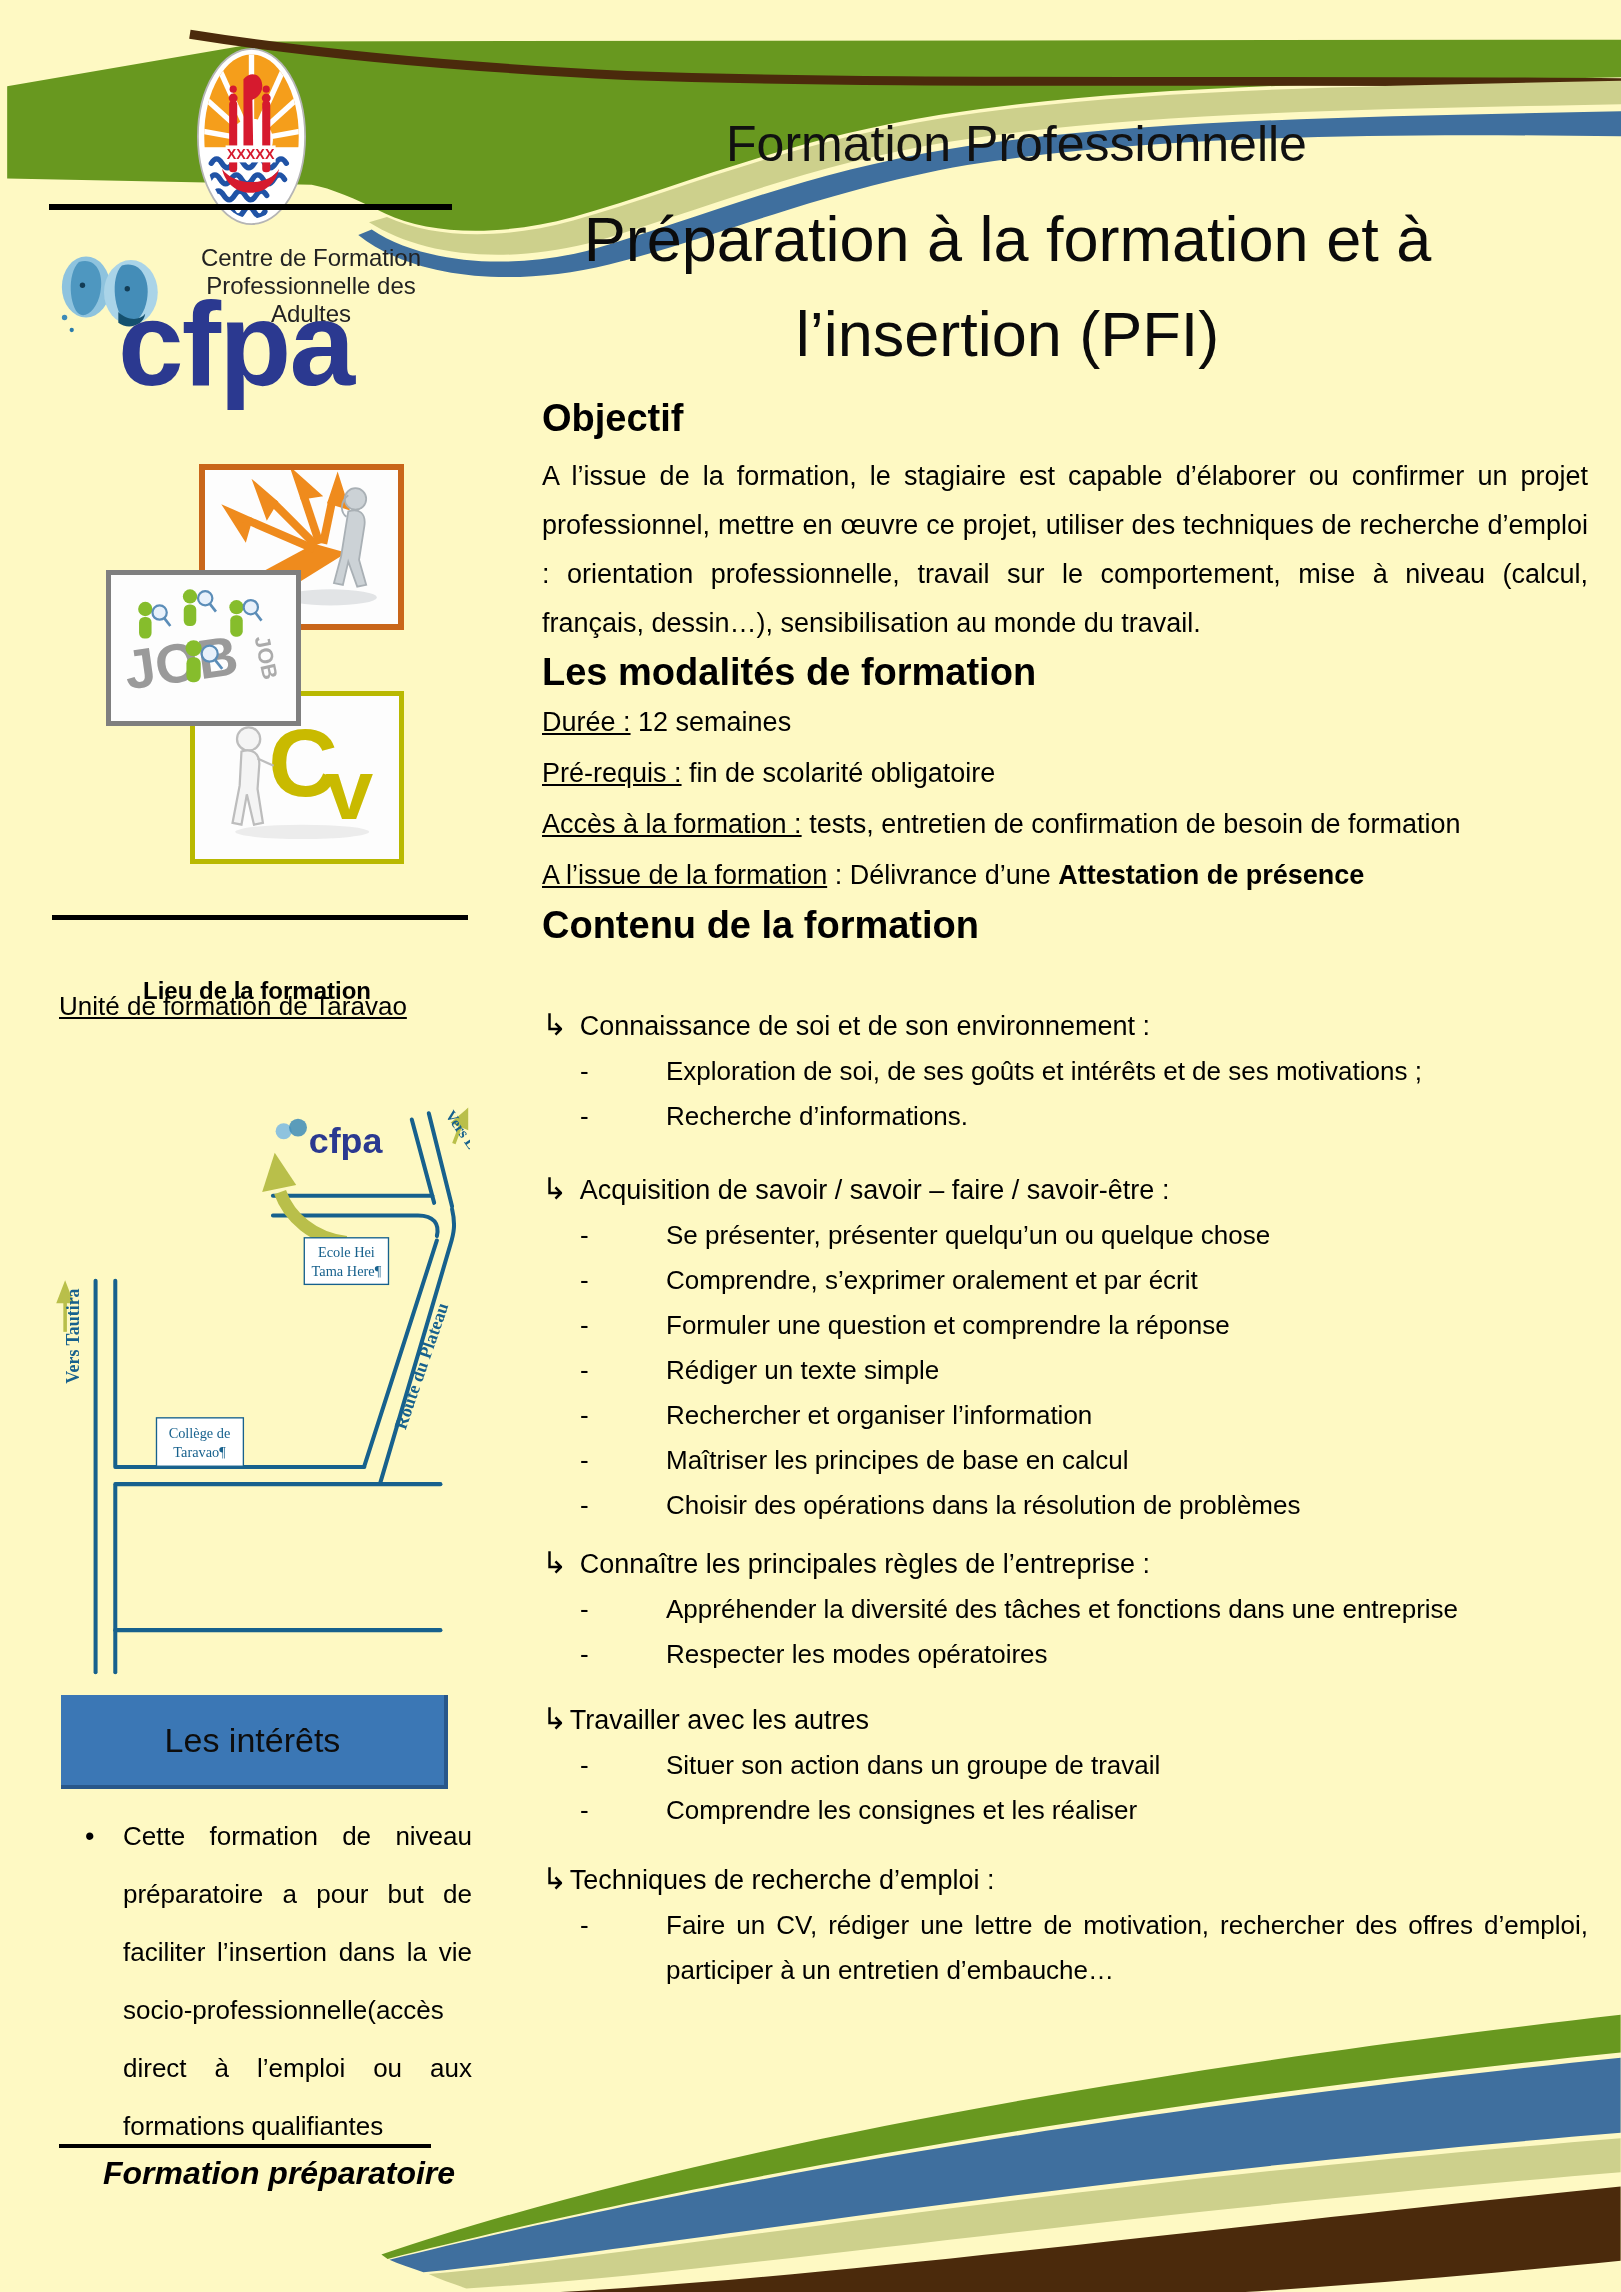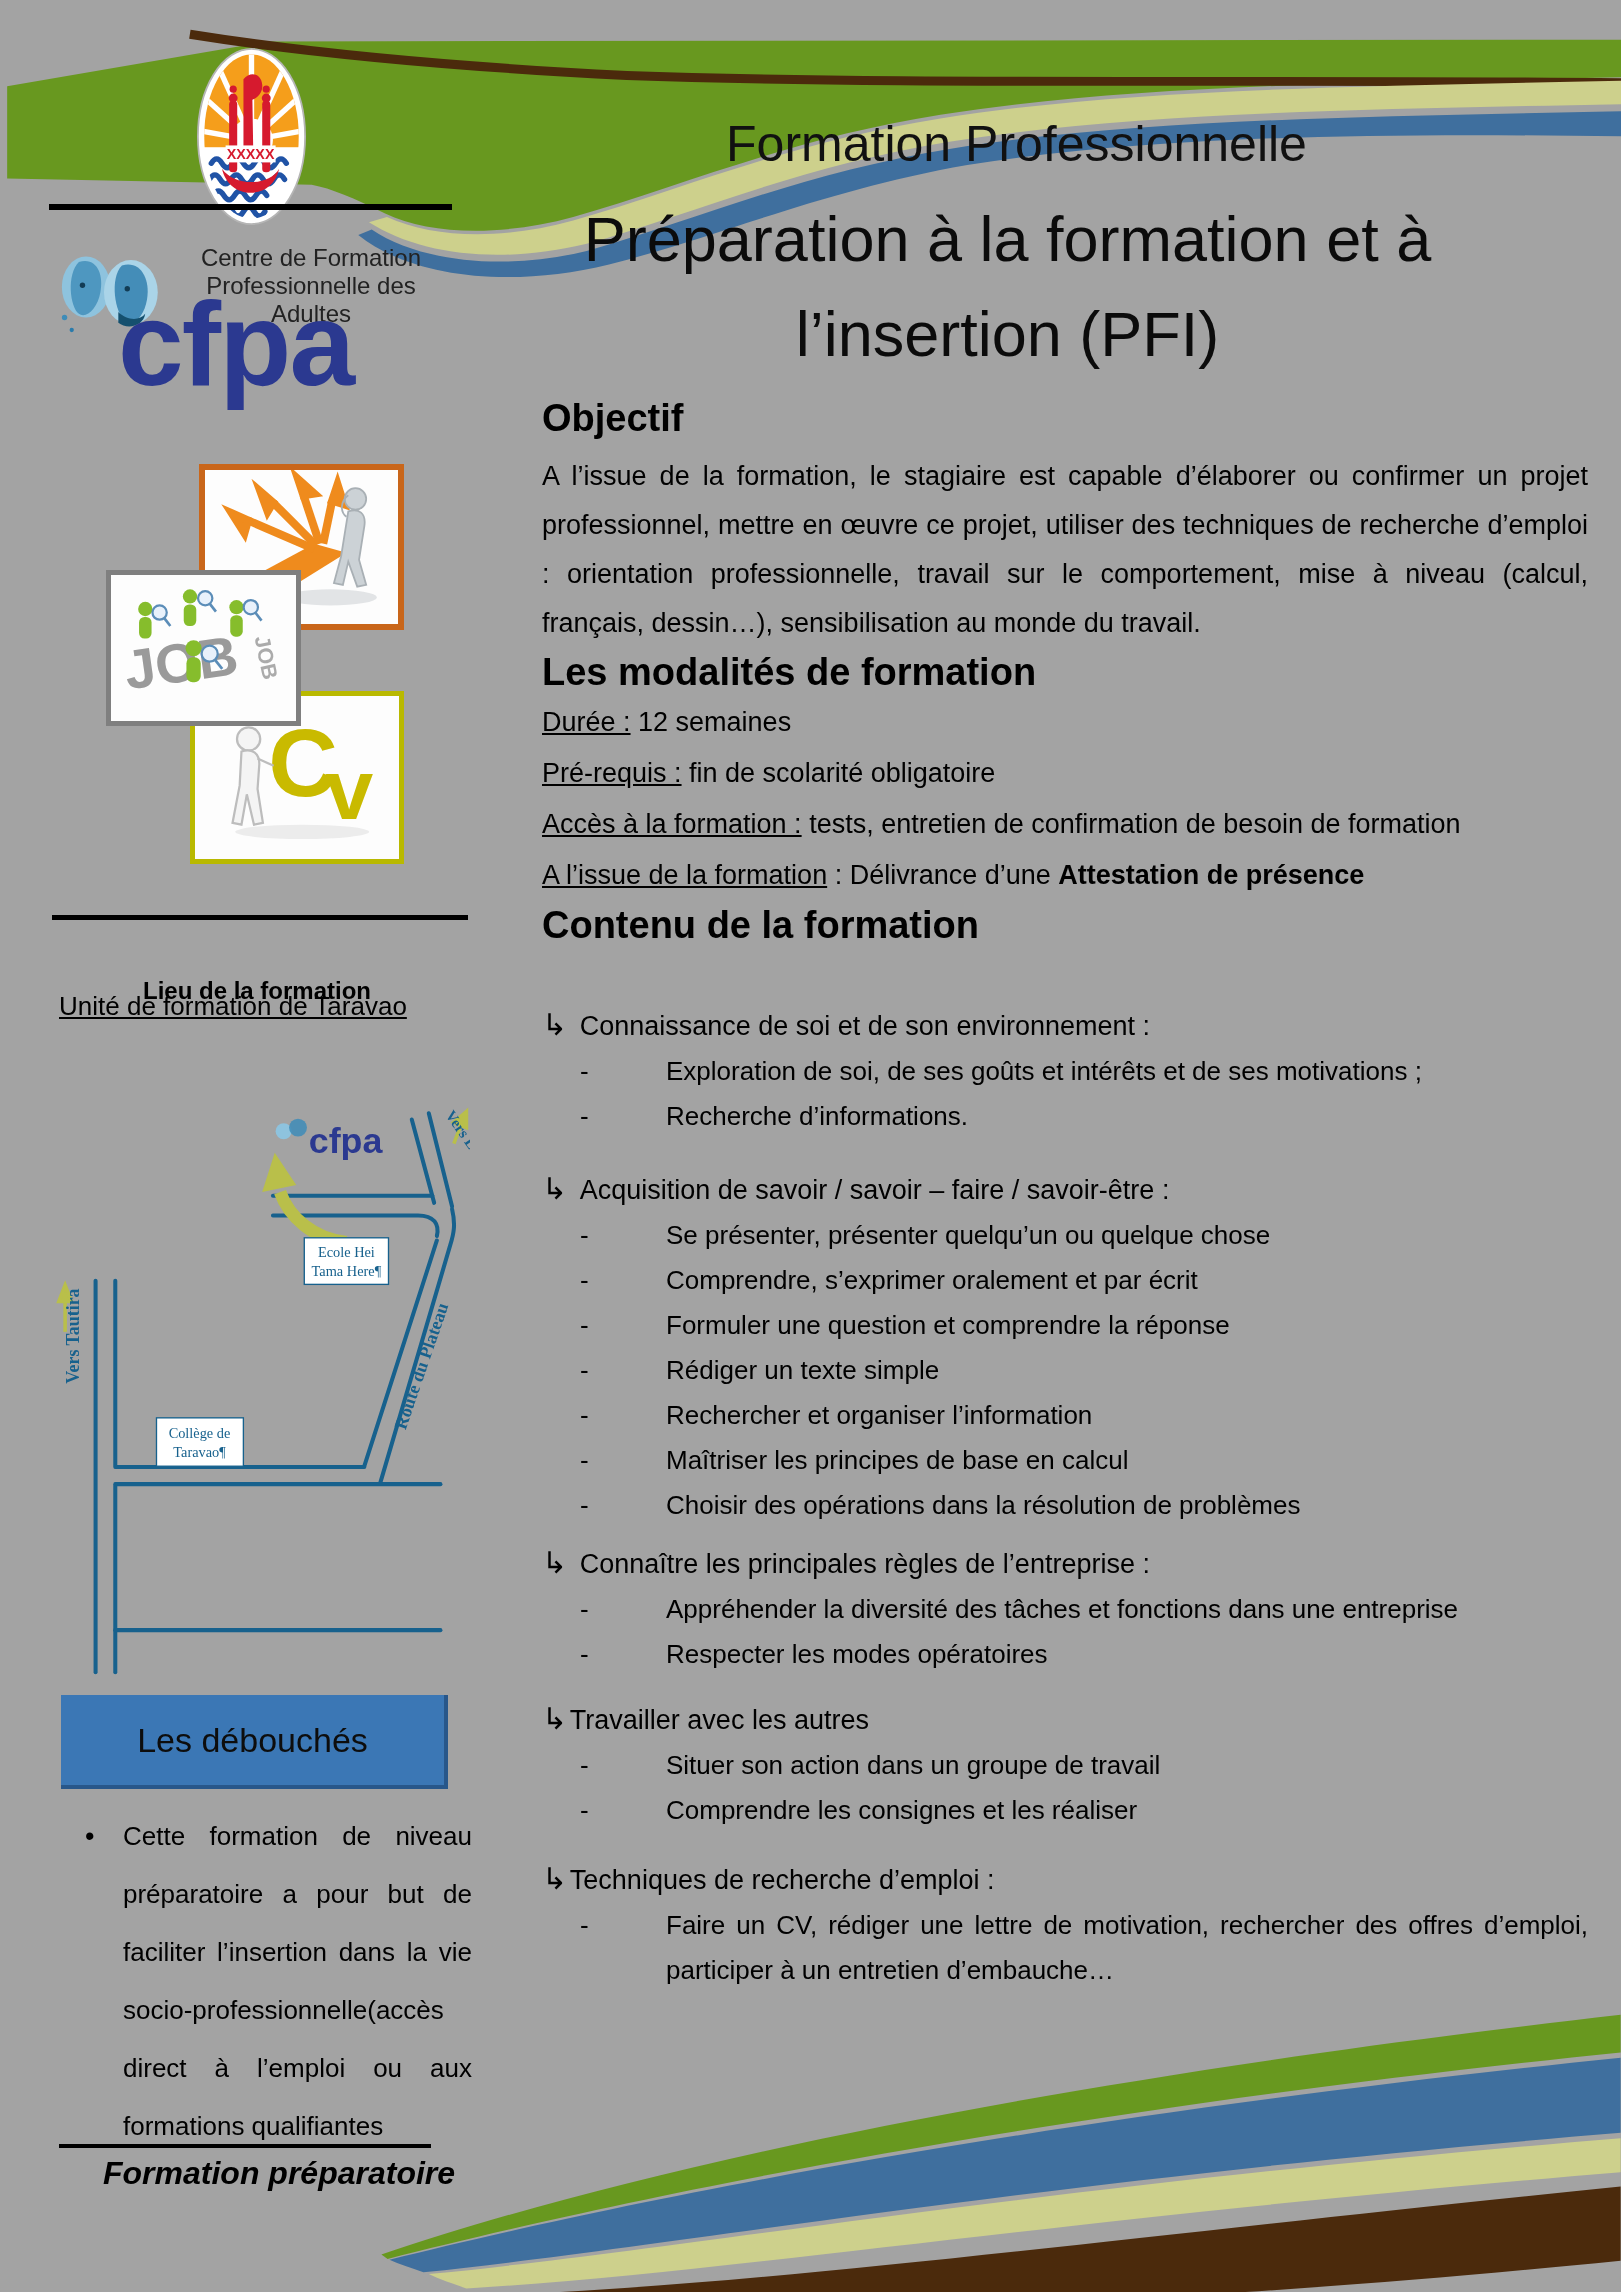--- a/index.html
+++ b/index.html
@@ -1,18 +1,18 @@
 <!DOCTYPE html>
 <html style="font-size:14.3px"><head>
 <meta charset="utf-8">
 <style>
   html,body{margin:0;padding:0;background:#e9e9e9;}
   .page{
     position:relative;width:1622px;height:2293px;margin:0 auto;
-    background:#a3a3a3;overflow:hidden;
+    background:#fef9c3;overflow:hidden;
     font-family:"Liberation Sans",sans-serif;color:#000;
   }
   svg{display:block;}
   
   .banner-svg{position:absolute;left:0;top:0;}
   .emblem-svg{position:absolute;left:197px;top:47px;}
   .eyebrow{position:absolute;left:448px;top:124px;width:1137px;
     font-size:50px;line-height:41px;text-align:center;color:#111;}
   .doc-title{position:absolute;left:421px;top:192px;width:1173px;
     font-size:63px;line-height:95px;text-align:center;color:#0b0b0b;}
@@ -274,21 +274,21 @@
     </g>
 
     <g>
       <rect x="120" y="348" width="97" height="54" fill="#ffffff" stroke="#17618d" stroke-width="1.5"></rect>
       <text class="map-boxtext" x="168" y="370" font-size="16" text-anchor="middle">Collège de</text>
       <text class="map-boxtext" x="168" y="392" font-size="16" text-anchor="middle">Taravao¶</text>
     </g>
   </svg>
 
   <div class="outcome-box">
-    <span>Les débouchés</span>
+    <span>Les intérêts</span>
   </div>
   <div class="outcome-bullet">Cette formation de niveau préparatoire a pour but de faciliter l’insertion dans la vie socio-professionnelle(accès direct à l’emploi ou aux formations qualifiantes</div>
   <div class="hline hl-prep"></div>
   <div class="prep-label">Formation préparatoire</div>
 
   <div class="rcol">
 
     <p class="col-heading">Objectif</p>
     <p class="obj-body">A l’issue de la formation, le stagiaire est capable d’élaborer ou confirmer un projet professionnel, mettre en œuvre ce projet, utiliser des techniques de recherche d’emploi : orientation professionnelle, travail sur le comportement, mise à niveau (calcul, français, dessin…), sensibilisation au monde du travail.</p>
 

